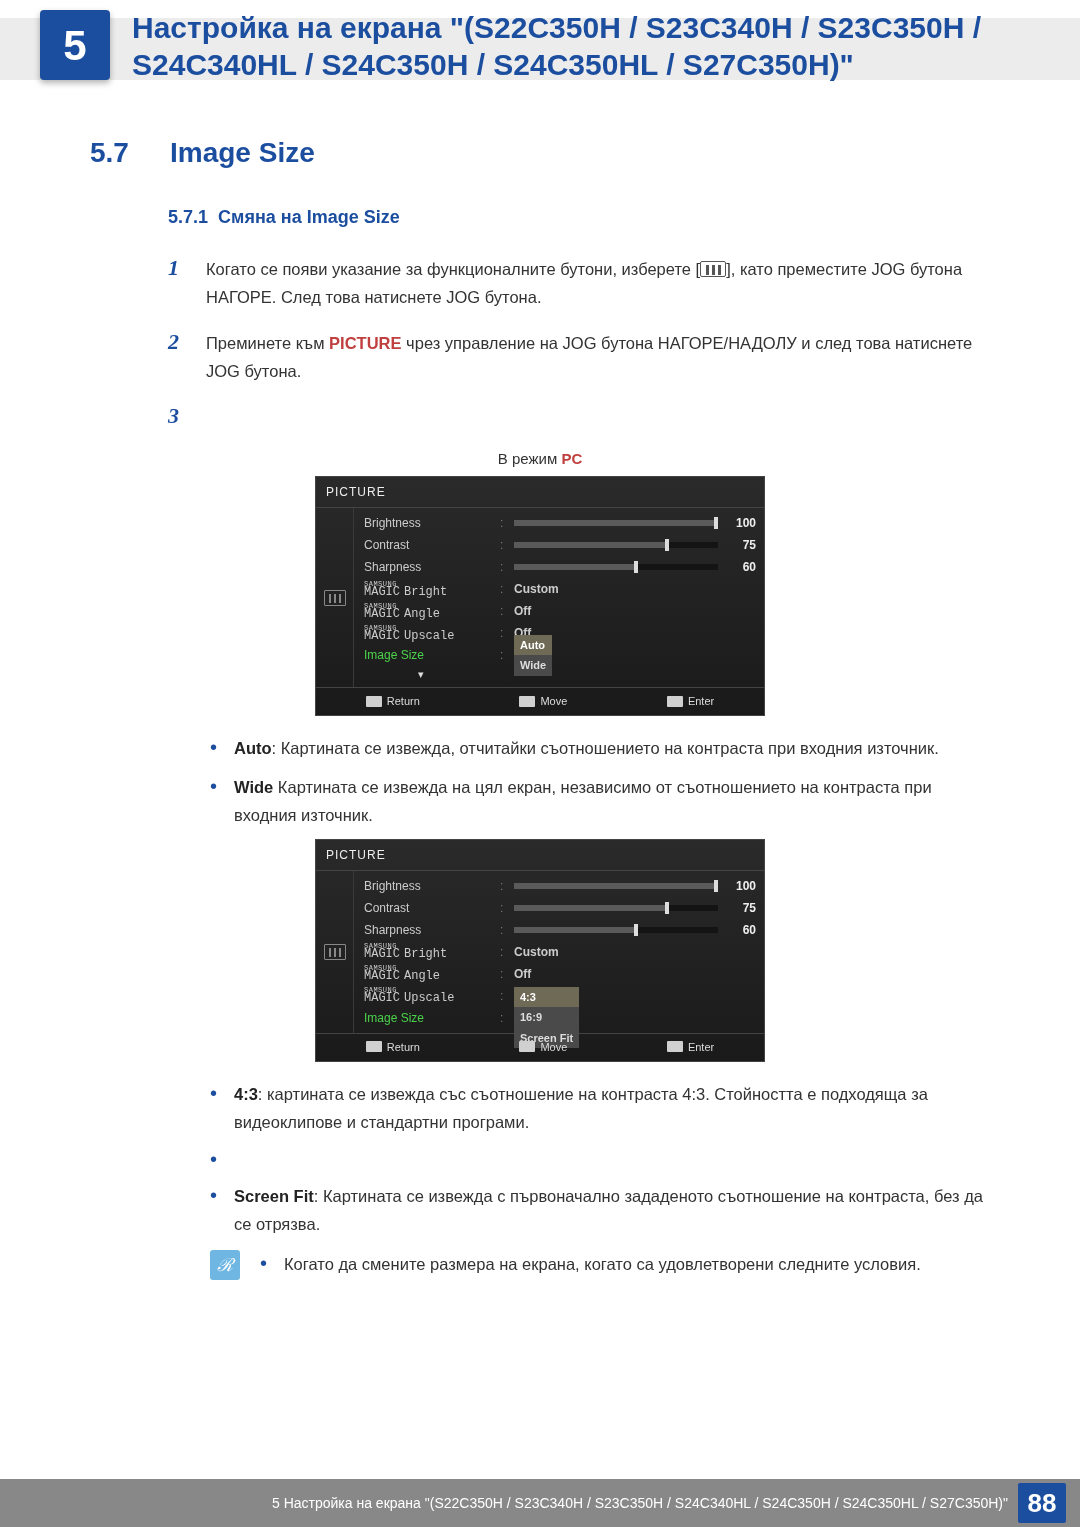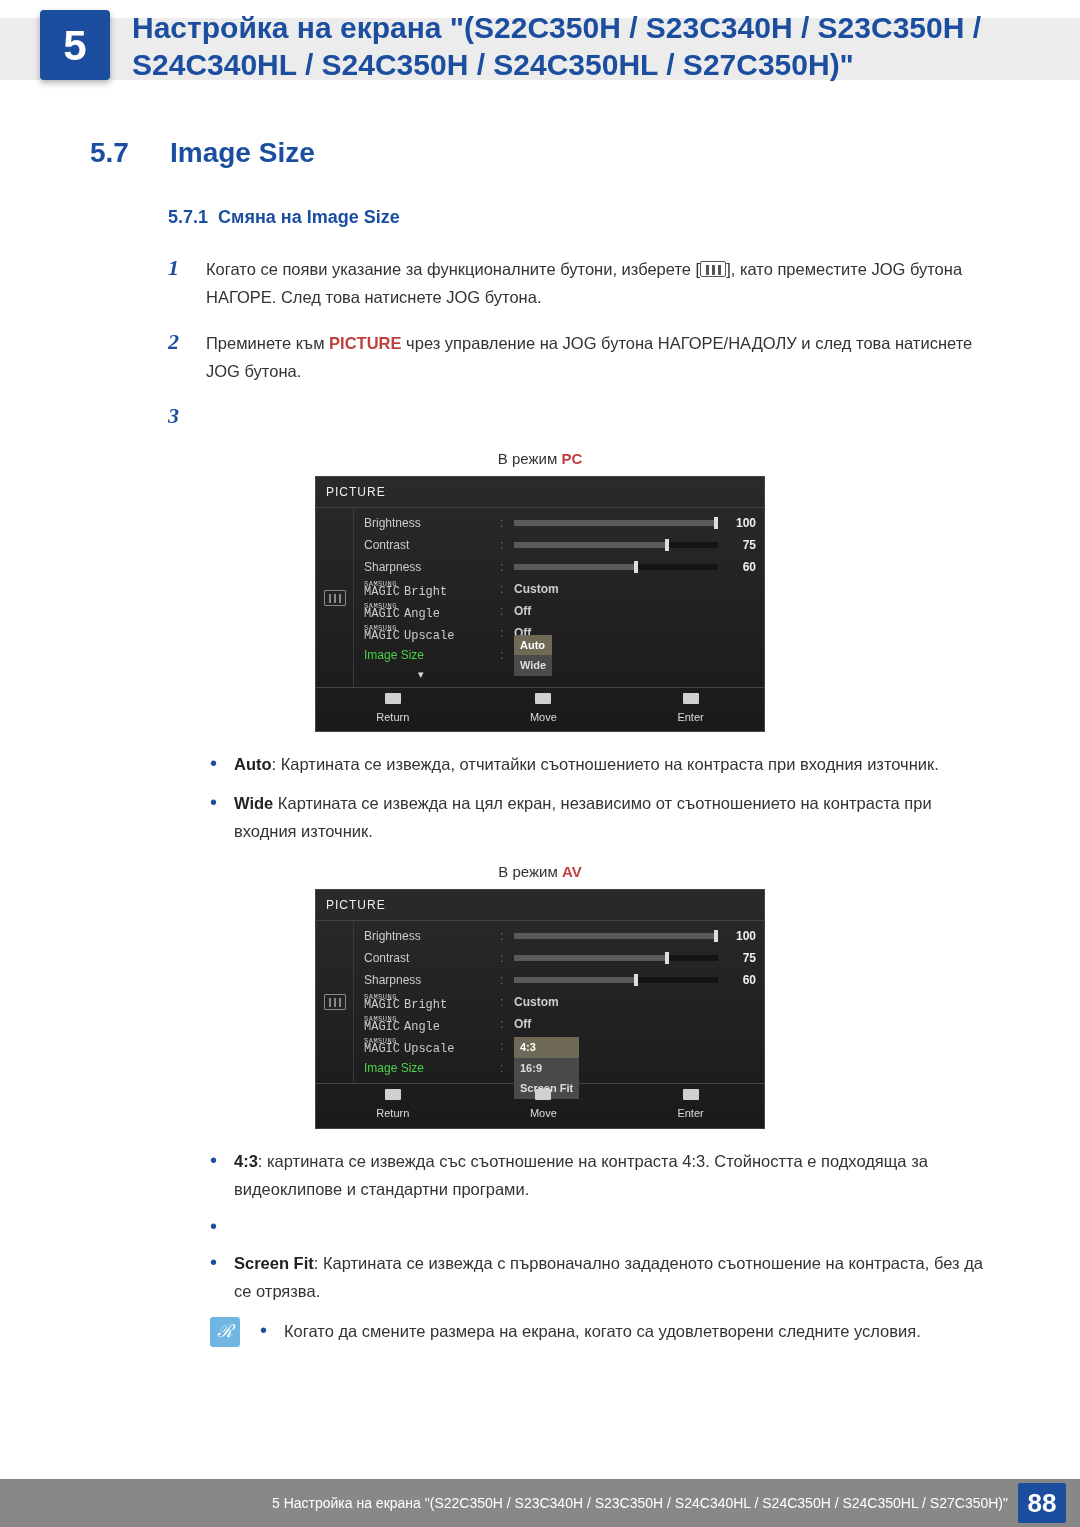--- a/index.html
+++ b/index.html
@@ -157,21 +157,21 @@
   .num-val{ width:28px; text-align:right; color:#eee;}
   .osd-row.sel .osd-label{ color:#4bd24b; }
   .opt-list { display:flex; flex-direction:column; gap:0; }
   .opt { padding: 2px 6px; font-size:11px; background:#4a4a4a; color:#ddd; }
   .opt.active{ background:#6f6a55; color:#fff; }
   .arrow-down { display:flex; justify-content:flex-start; padding-left:54px; color:#ddd; font-size:11px;}
   .osd-footer {
     display:flex; justify-content:space-around;
     border-top:1px solid #444; padding:5px 0 6px; font-size:11px; color:#ddd;
   }
-  .osd-footer .fitem{ display:flex; align-items:center; gap:5px;flex-direction:column;}
+  .osd-footer .fitem{ display:flex; align-items:center; gap:5px;}
   .ficon{ display:inline-block; width:16px;height:11px;background:#d0d0d0;border-radius:1px;}
   .bullets { margin-left: 120px; }
   .bullet-item {
     display:flex; gap:14px;
     font-size:16.5px;
     margin-bottom:10px;
     line-height:1.7;
   }
   .bullet-dot{ color:#1c4ea0; font-size:20px; line-height:1.3; flex-shrink:0; width:10px;}
   .bold{ font-weight:bold; color:#222;}
@@ -345,23 +345,20 @@
       <div class="bullet-item">
         <div class="bullet-dot">•</div>
         <div><span class="bold">Auto</span><span>: Картината се извежда, отчитайки съотношението на контраста при входния източник.</span></div>
       </div>
       <div class="bullet-item">
         <div class="bullet-dot">•</div>
         <div><span class="bold">Wide</span><span> Картината се извежда на цял екран, независимо от съотношението на контраста при входния източник.</span></div>
       </div>
     </div>
 
-    <div class="mode-caption">
-      <span>В режим </span><span class="kw">AV</span>
-    </div>
 
     <div class="osd">
       <div class="osd-title">PICTURE</div>
       <div class="osd-body">
         <div class="osd-iconcol">
             <div class="osd-iconbox"></div>
           </div>
         <div class="osd-rows">
           <div class="osd-row">
             <div class="osd-label">Brightness</div>

